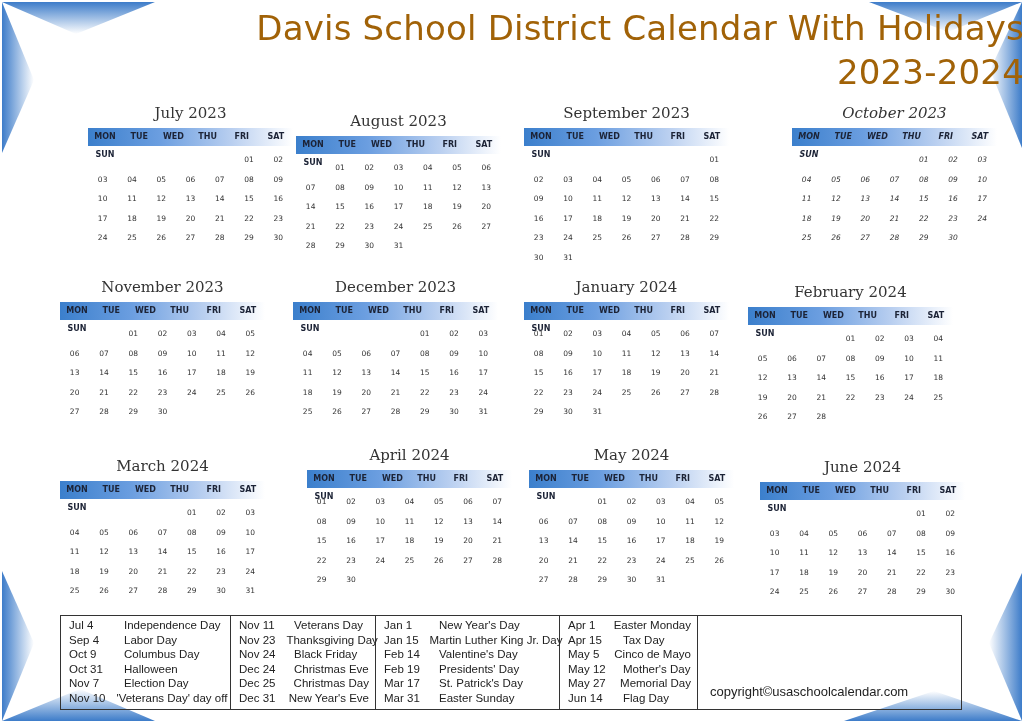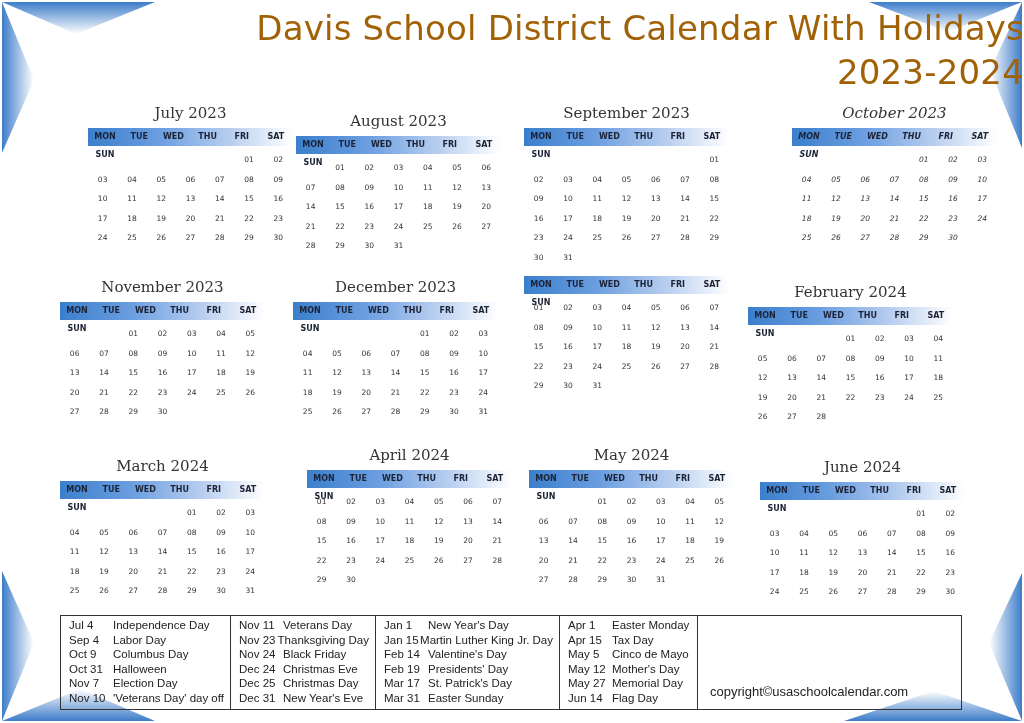--- a/index.html
+++ b/index.html
@@ -32,21 +32,21 @@
     font-family: "DejaVu Sans", sans-serif; font-size: 7.5px; color: #333;
     text-align: center; height: 19.5px; line-height: 19.5px;
   }
 
   .holidays {
     position: absolute; left: 60px; top: 615px; width: 902px; height: 95px;
     border: 1.5px solid #333; display: flex; z-index: 2; background: transparent;
   }
   .hcol { border-right: 1.5px solid #333; padding: 2px 6px 0 8px; }
   .hcol:last-child { border-right: none; }
-  .hrow { display: flex; font-size: 11.5px; line-height: 14.6px; white-space: nowrap; color: #222; }
+  .hrow { display: flex; font-size: 11.5px; line-height: 14.6px; white-space: nowrap; color: #222; gap: 11px; }
   .hdate { display: inline-block; }
   .hname { display: inline-block; }
   .hcol-last { flex: 1; position: relative; padding: 0; }
   .hcol-last .jun-box {
     position: absolute; left: 0; top: 0; width: 114px; height: 34px;
     border-right: 1.5px solid #333; border-bottom: 1.5px solid #333; padding: 2px 6px 0 6px;
   }
   .copyright {
     position: absolute; left: 12px; bottom: 10px; font-size: 13px; color: #222; white-space: nowrap;
   }
@@ -400,20 +400,21 @@
         <div class="day">25</div>
         <div class="day">26</div>
         <div class="day">27</div>
         <div class="day">28</div>
         <div class="day">29</div>
         <div class="day">30</div>
         <div class="day">31</div>
       </div>
     </div>
     <div class="month" style="left: 524px; top: 276px;">
+      <div class="month-name">January 2024</div>
       <div class="dow-bar">
         <div class="dow">MON</div>
         <div class="dow">TUE</div>
         <div class="dow">WED</div>
         <div class="dow">THU</div>
         <div class="dow">FRI</div>
         <div class="dow">SAT</div>
         <div class="dow">SUN</div>
       </div>
       <div class="days">

